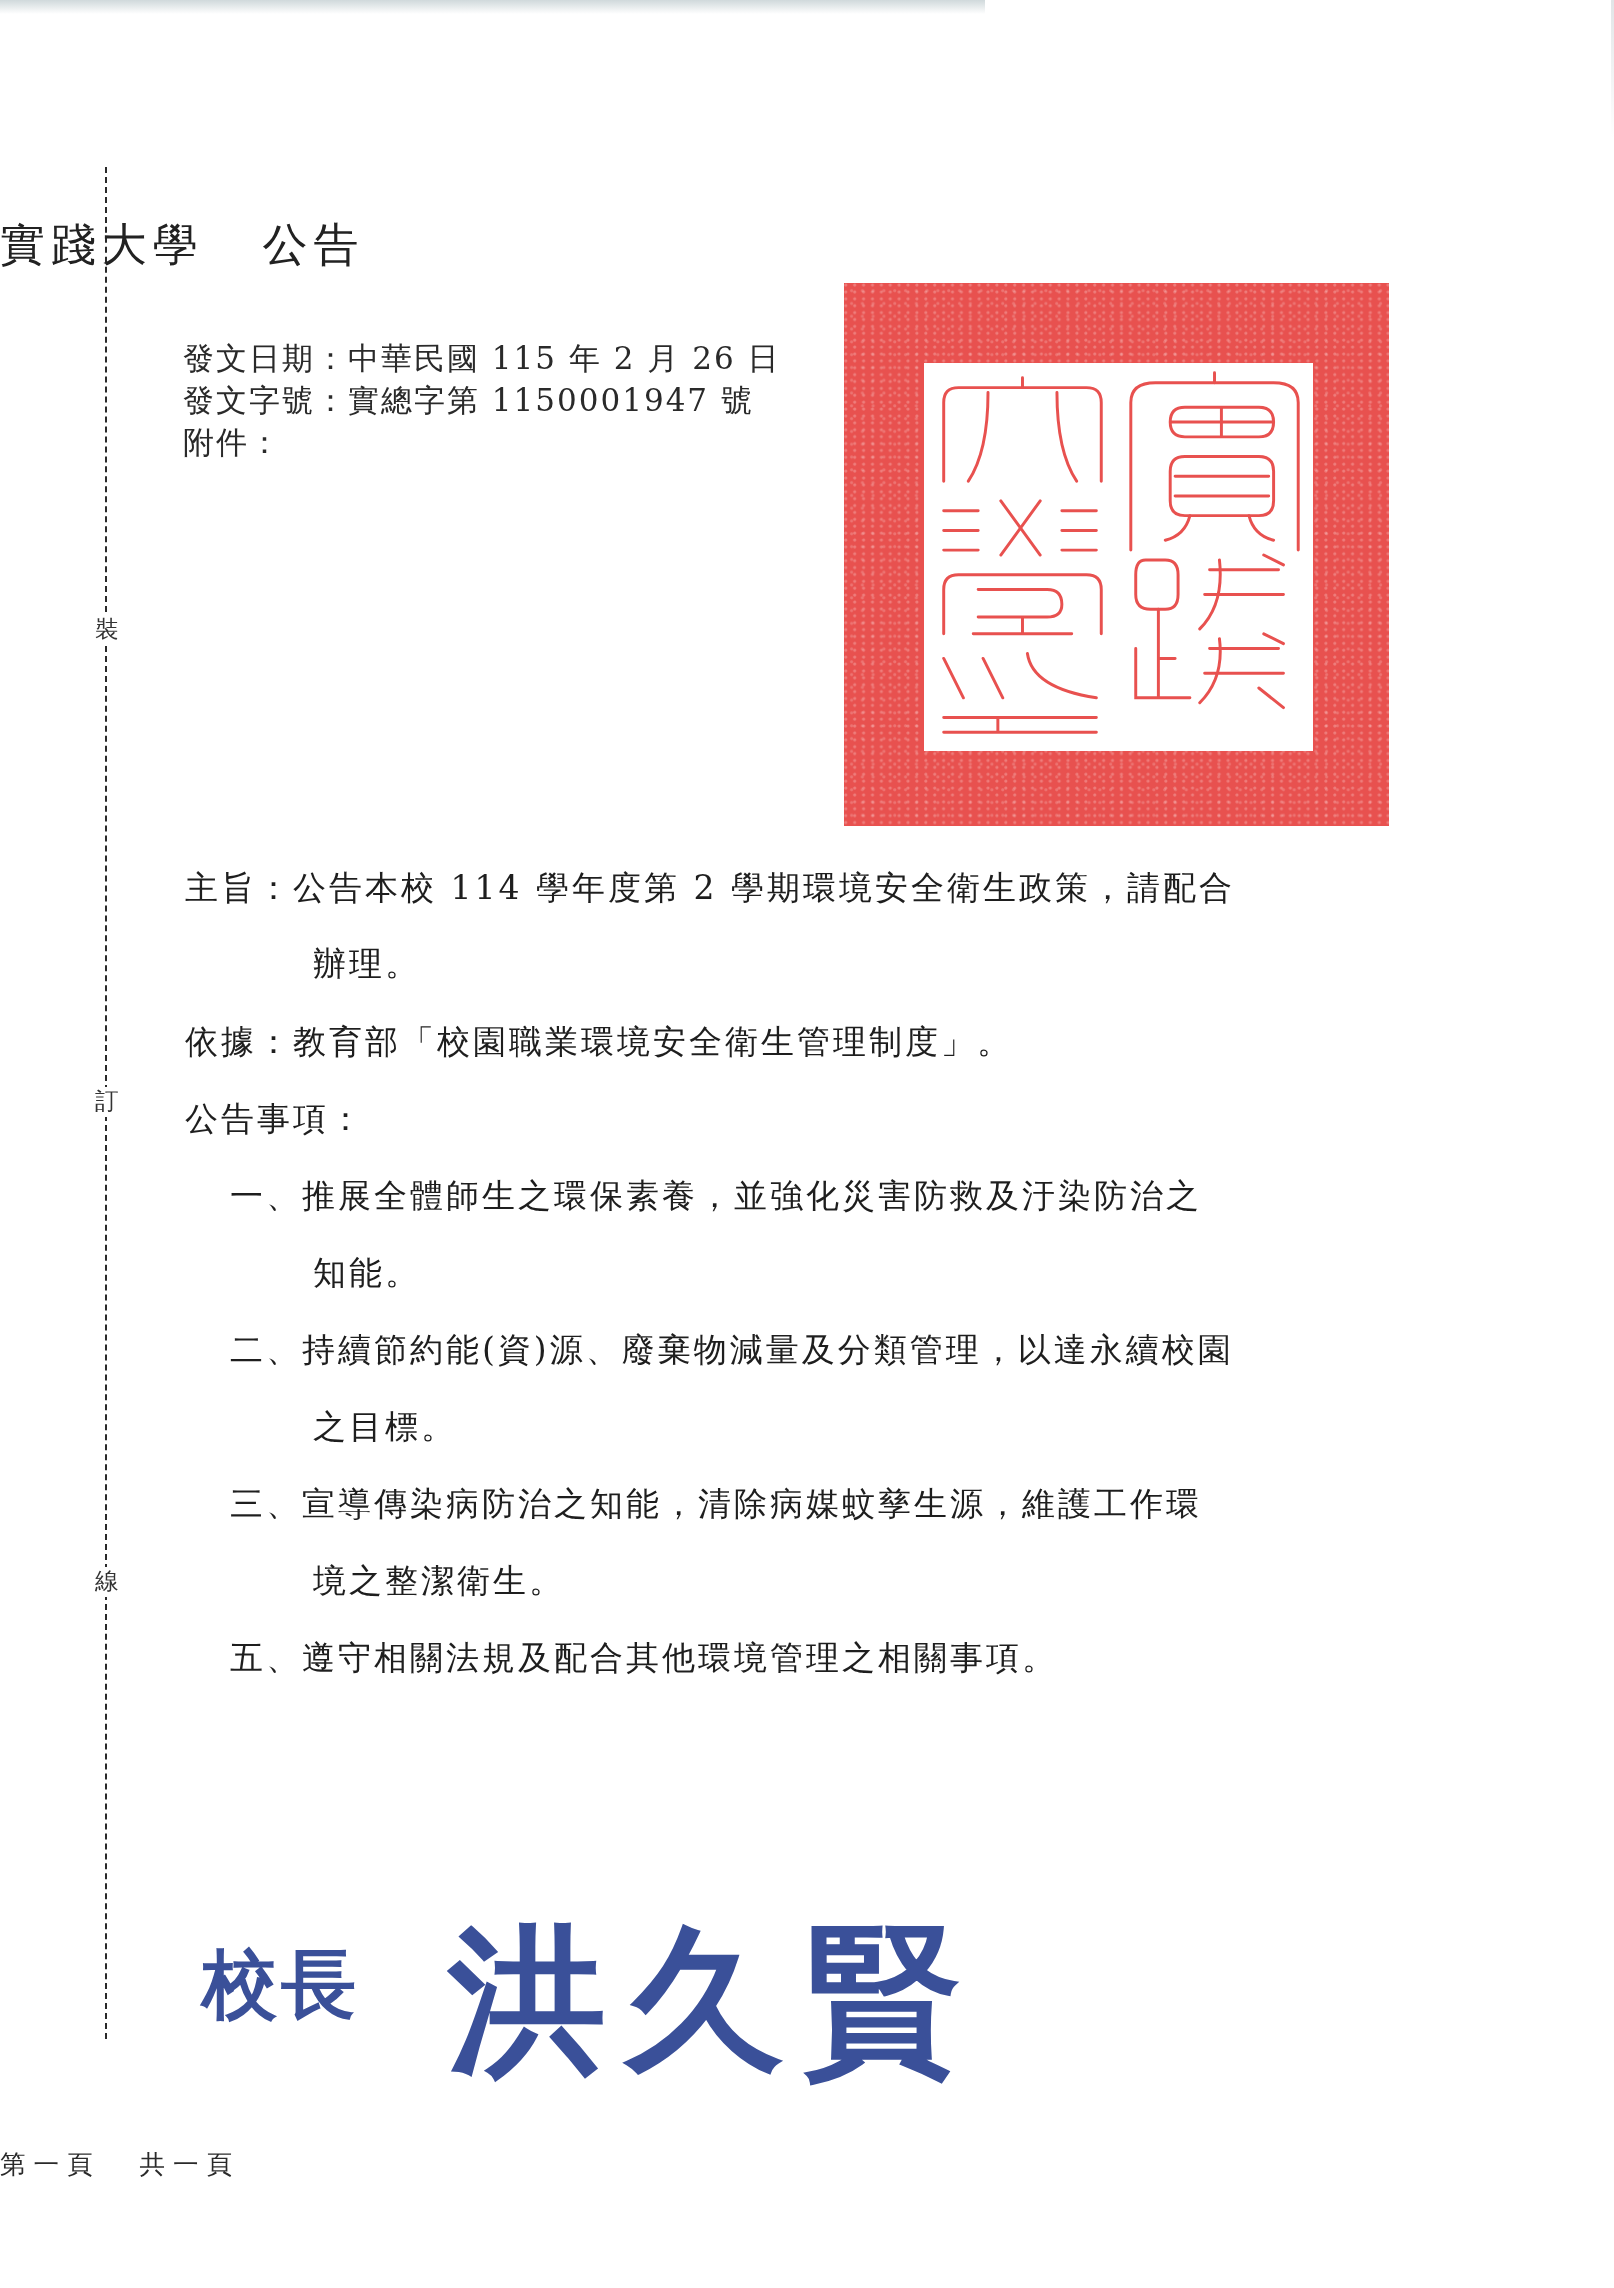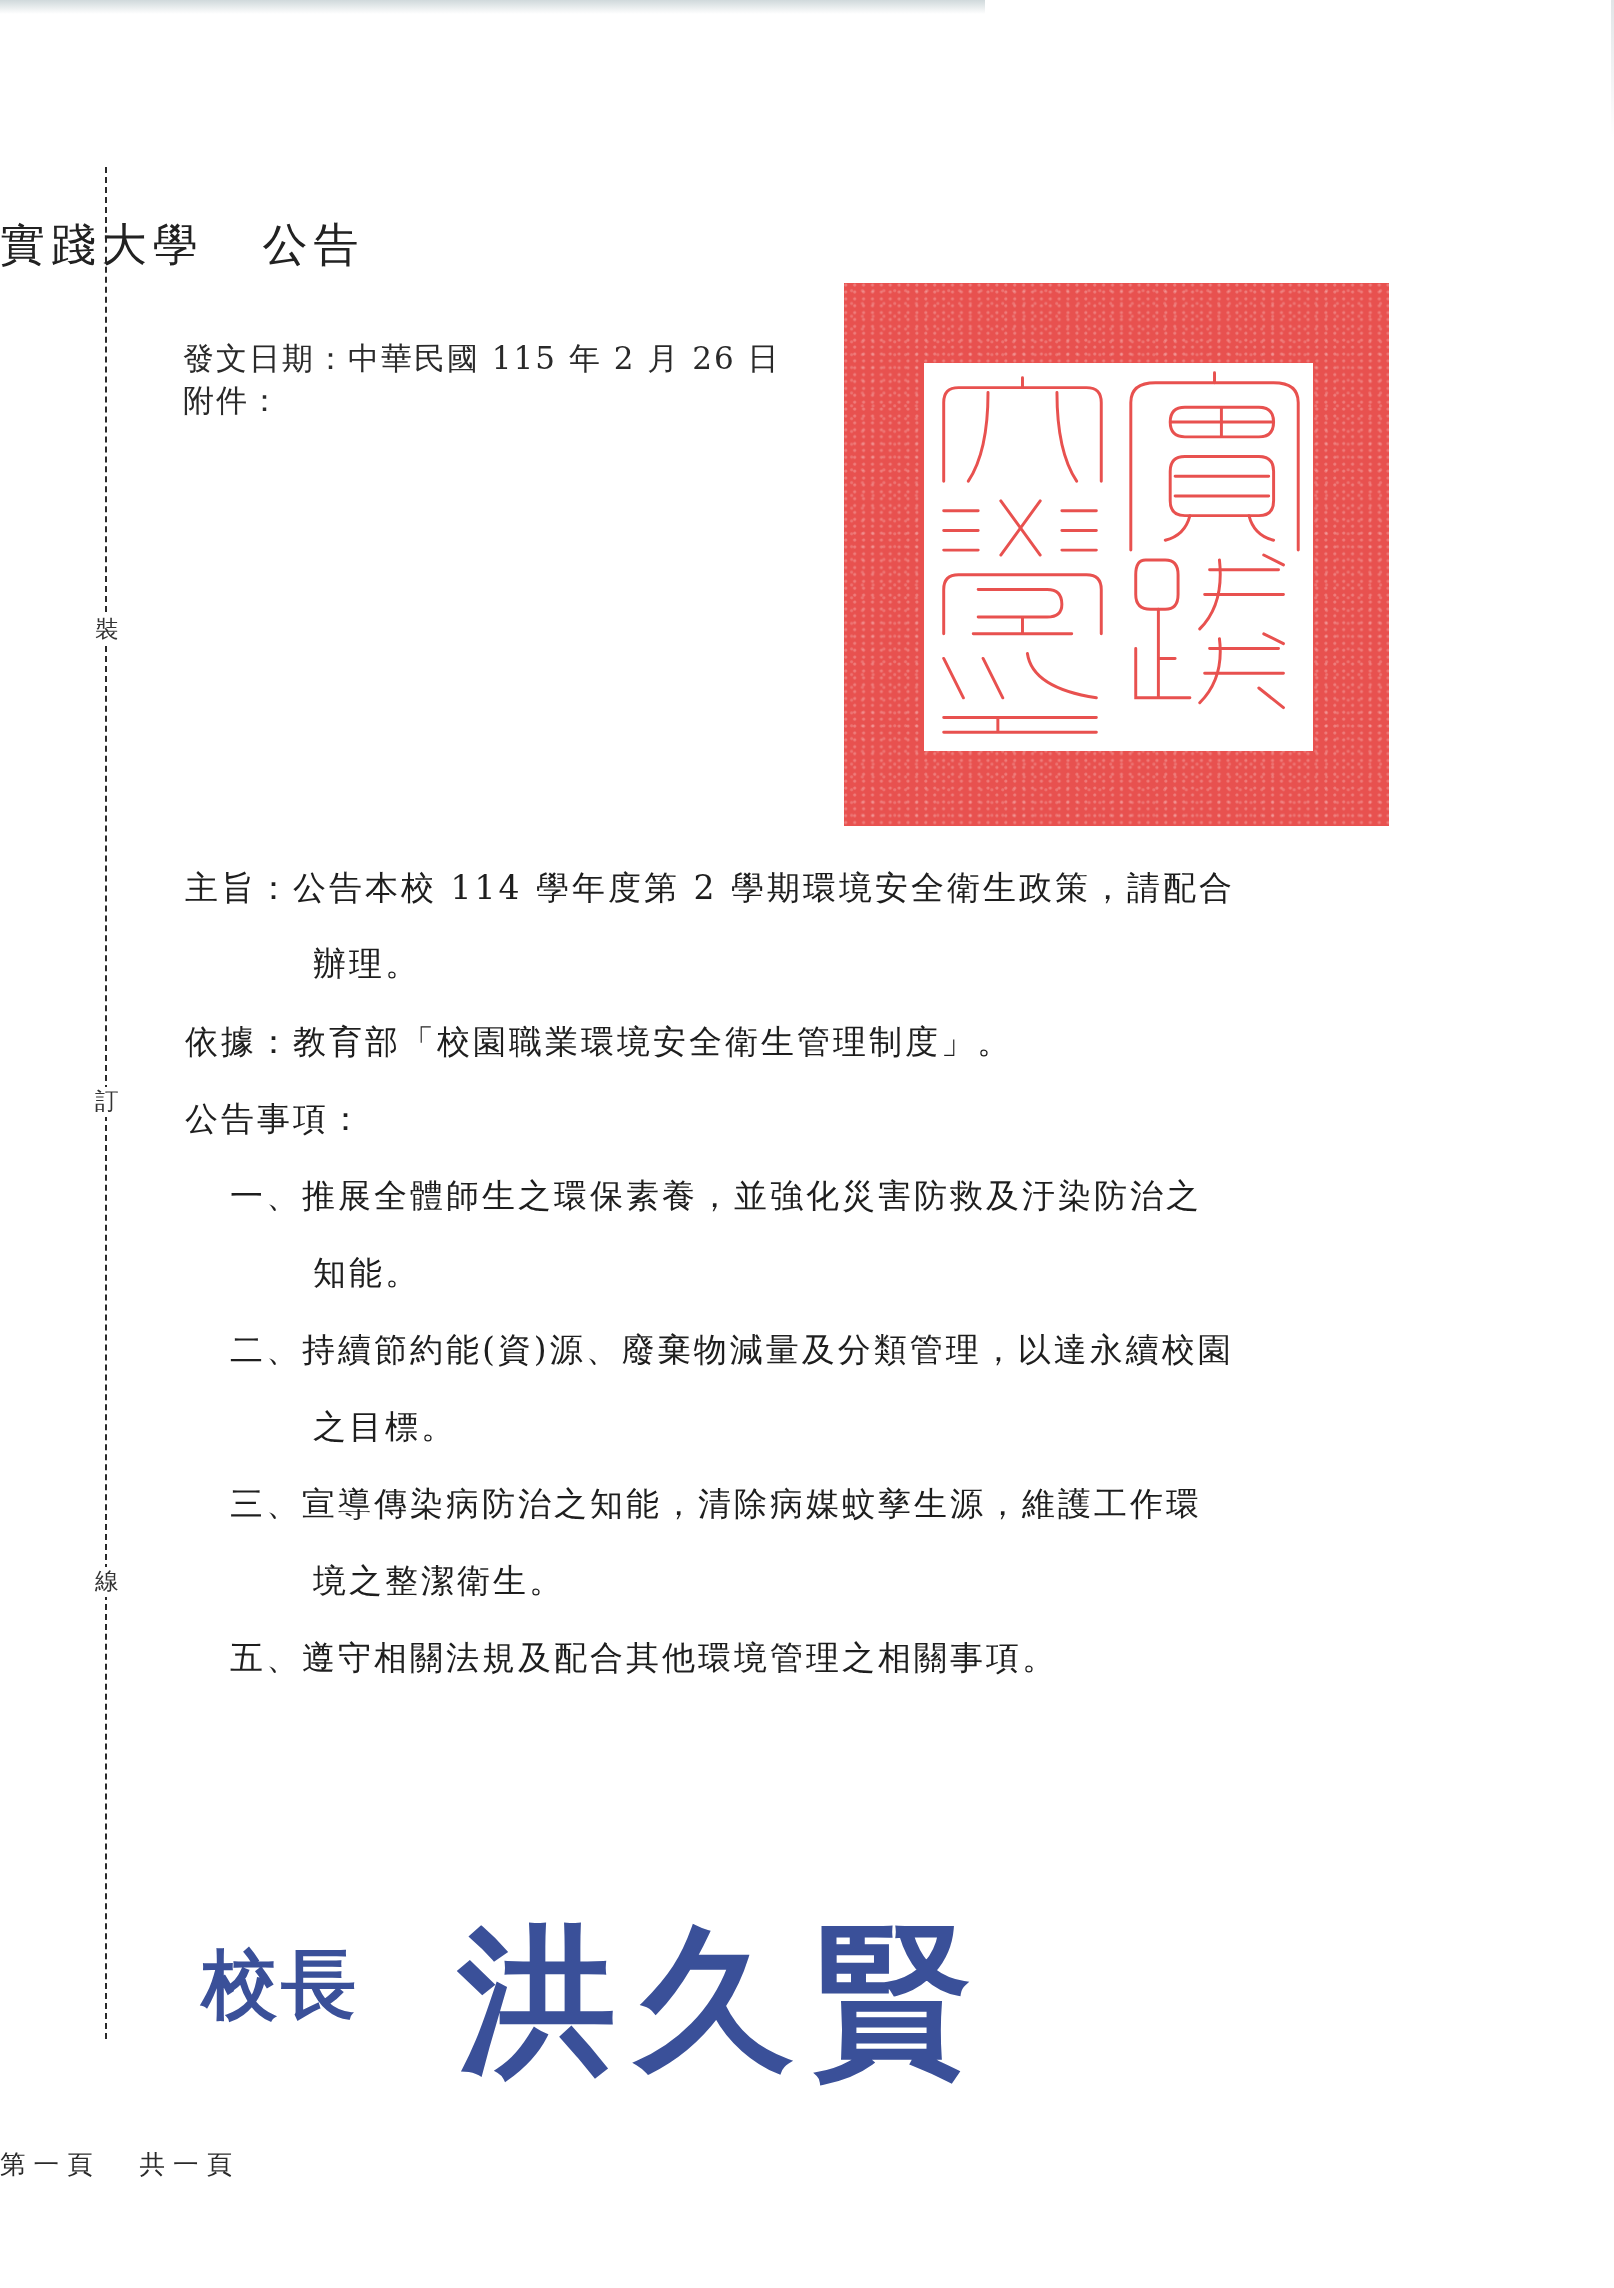--- a/index.html
+++ b/index.html
@@ -45,21 +45,21 @@
     background: #ffffff;
   }
   .seal-inner svg { position: absolute; left: 0; top: 0; }
   .body-text { position: absolute; left: 185px; top: 849px; width: 1241px; font-size: 33px; color: #1e1e1e; letter-spacing: 3px; }
   .line { height: 77px; line-height: 77px; white-space: nowrap; }
   .indent1 { padding-left: 128px; font-family: Liberation Serif, serif; }
   .item { padding-left: 45px; }
   .item-cont { padding-left: 128px; }
   .signature { position: absolute; left: 202px; top: 1896px; color: #3a5099; font-family: "DejaVu Sans", "Liberation Sans", sans-serif; font-weight: bold; }
   .sig-title { position: absolute; left: 0; top: 39px; font-size: 75px; white-space: nowrap; letter-spacing: 3.9px; }
-  .sig-name { position: absolute; left: 256px; top: 0; font-size: 158px; white-space: nowrap; letter-spacing: 19.7px; text-align: center; }
+  .sig-name { position: absolute; left: 246px; top: 0; font-size: 158px; white-space: nowrap; letter-spacing: 19.7px; text-align: center; }
   .footer { position: absolute; left: 0; width: 1615px; top: 2147px; text-align: left; font-size: 25.6px; color: #2a2a2a; letter-spacing: 7.9px; }
   .footer .gap { display: inline-block; width: 39px; }
 </style>
 </head>
 <body>
 
 <div class="scan-shadow"></div>
 <div class="scan-edge"></div>
 
 <div class="binding-line"></div>
@@ -67,20 +67,23 @@
 <div class="binding-mark" style="top:1087px">訂</div>
 <div class="binding-mark" style="top:1567px">線</div>
 
 <div class="title">
   <span>實踐大學</span><span class="gap"></span><span>公告</span>
 </div>
 
 <div class="meta">
   <div class="meta-row">
     <span>發文日期：</span><span>中華民國 115 年 2 月 26 日</span>
+  </div>
+  <div class="meta-row">
+    <span>發文字號：</span><span>實總字第 1150001947 號</span>
   </div>
   <div class="meta-row">
     <span>附件：</span>
   </div>
 </div>
 
 <div class="seal">
   <div class="seal-inner">
     <svg width="389" height="388" viewBox="0 0 395 394" fill="none" stroke="#e8514f" stroke-width="3" stroke-linecap="round">
 

